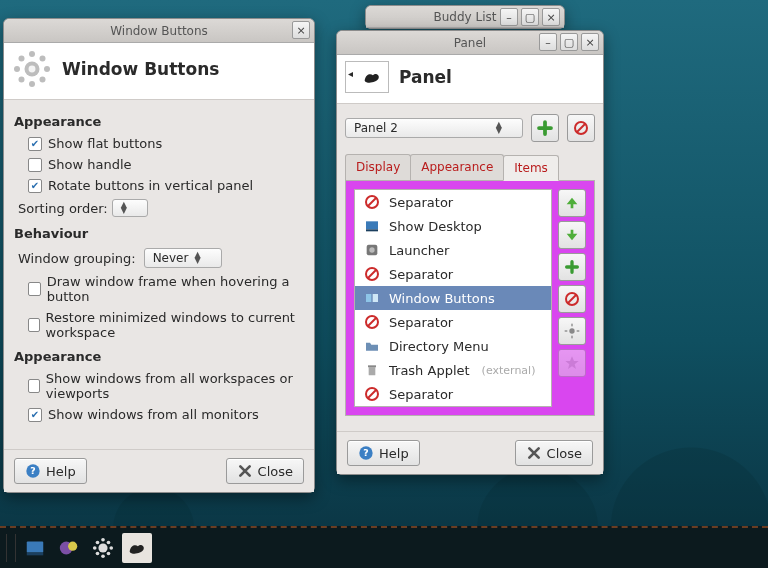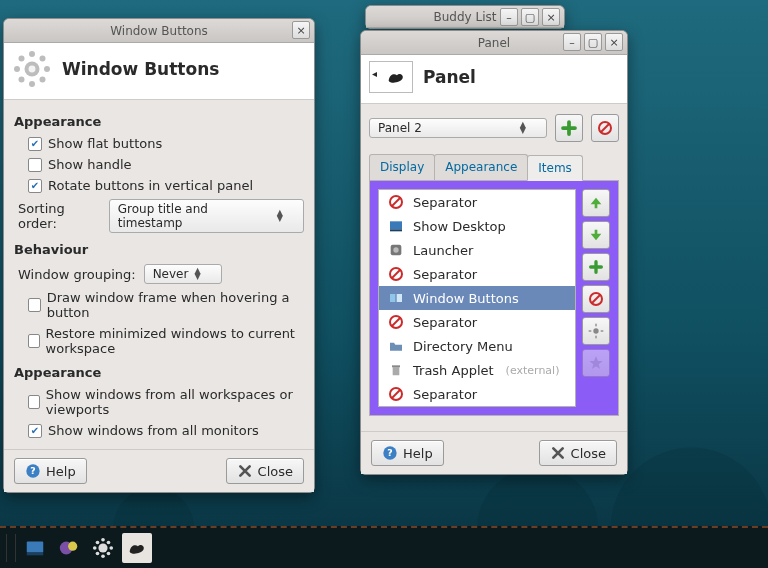--- a/index.html
+++ b/index.html
@@ -36,23 +36,23 @@
 
   .sel { display:inline-flex; align-items:center; border:1px solid #aaa; background:linear-gradient(#fdfdfd,#e9e9e9); border-radius:3px; padding:2px 20px 2px 8px; gap:6px; font-size:12px;}
   .sel .spin { display:flex; flex-direction:column; line-height:6px; font-size:8px; color:#555;}
 
   .footer { display:flex; justify-content:space-between; padding:8px 10px; border-top:1px solid #cfcbc8; background:#e9e6e4;}
   .btn { display:inline-flex; align-items:center; gap:5px; border:1px solid #9a9a9a; border-radius:3px; background:linear-gradient(#f7f7f7,#e2e2e2); padding:4px 10px; font-size:13px; cursor:pointer; box-shadow:0 1px 0 #fff inset;}
   .btn svg { width:16px; height:16px; }
 
   
   .tabs { display:flex; margin-top:8px; }
-  .tab { padding:5px 10px; border:1px solid #b5b2af; border-bottom:none; background:#dedbd8; margin-right:-1px; font-size:12px; color:#0369a1; border-radius:3px 3px 0 0; cursor:pointer;}
+  .tab { padding:5px 10px; border:1px solid #b5b2af; border-bottom:none; background:#dedbd8; margin-right:-1px; font-size:12px; color:#b91c1c; border-radius:3px 3px 0 0; cursor:pointer;}
   .tab.active { background:#efedeb; position:relative; top:1px; border-bottom:1px solid #efedeb;}
-  .tabpage { border:1px solid #b5b2af; background:#8b5cf6; padding:8px; display:flex; gap:6px; }
+  .tabpage { border:1px solid #b5b2af; background:#d946ef; padding:8px; display:flex; gap:6px; }
   .itemlist { flex:1; border:1px solid #b5b2af; background:#fff; min-height:200px; }
   .item { display:flex; align-items:center; gap:8px; padding:3px 8px; font-size:13px; }
   .item.selected { background:#6a89b8; color:#fff; }
   .item .ico { width:18px; height:18px; display:flex; align-items:center; justify-content:center;}
   .item .ext { color:#aaa; font-size:11px; margin-left:4px;}
   .sidebtns { display:flex; flex-direction:column; gap:4px; }
   .sqbtn { width:28px; height:28px; border:1px solid #9a9a9a; border-radius:3px; background:linear-gradient(#f7f7f7,#e2e2e2); display:flex; align-items:center; justify-content:center; cursor:pointer;}
   .sqbtn.disabled { opacity:0.45; }
   .panel-select-row { display:flex; align-items:center; gap:8px; padding:4px 0 4px 0;}
 
@@ -113,21 +113,20 @@
         <span class="chk"></span>
         <span>Show handle</span>
       </div>
     <div class="row">
         <span class="chk checked"></span>
         <span>Rotate buttons in vertical panel</span>
       </div>
     <div class="row" style="padding-left:4px; gap:4px;">
       <span>Sorting order:</span>
       <span class="sel">
-        <span>Group title and timestamp</span>
         <span class="spin">
             <span>▲</span>
             <span>▼</span>
           </span>
       </span>
     </div>
 
     <div class="section-h">Behaviour</div>
     <div class="row" style="padding-left:4px; gap:8px;">
       <span>Window grouping:</span>
@@ -169,21 +168,21 @@
     </div>
     <div class="btn">
       <svg viewBox="0 0 24 24">
           <path d="M5 5 L19 19 M19 5 L5 19" stroke="#555" stroke-width="4" stroke-linecap="round"></path>
         </svg>
       <span>Close</span>
     </div>
   </div>
 </div>
 
-<div class="win" style="left:360px; top:30px; width:268px; height:445px;">
+<div class="win" style="left:336px; top:30px; width:268px; height:445px;">
   <div class="titlebar">
     <span>Panel</span>
     <div class="title-btns">
       <div class="title-btn">–</div>
       <div class="title-btn">▢</div>
       <div class="title-btn">×</div>
     </div>
   </div>
   <div class="hdr">
     <div class="hdr-icon" style="border:1px solid #bbb; background:#fff; width:44px; height:32px; position:relative;">

